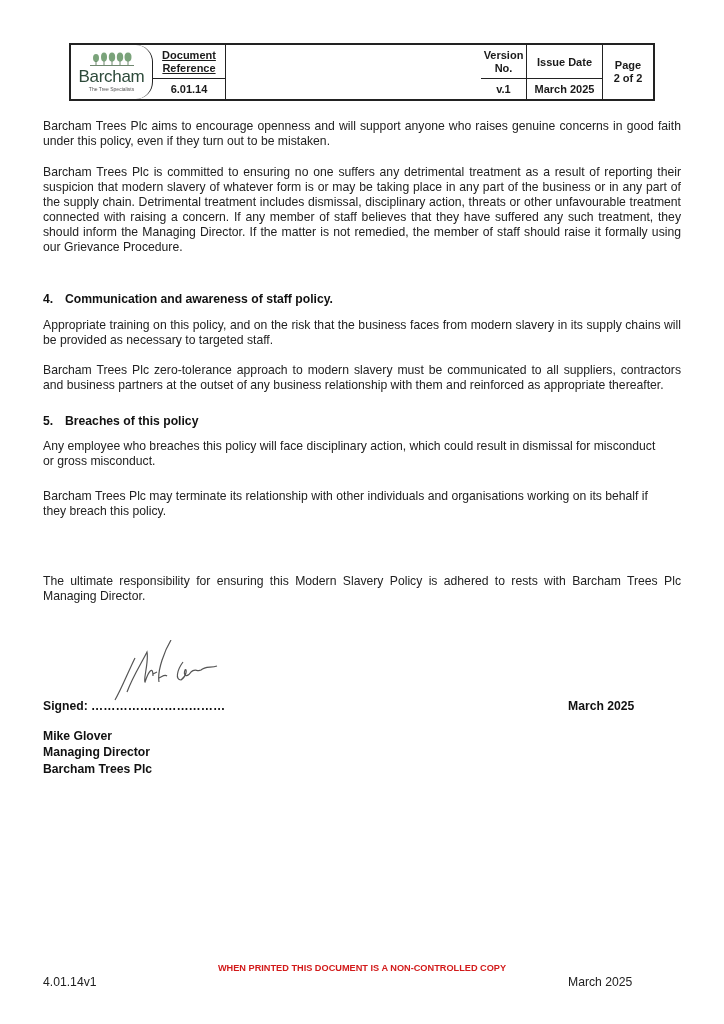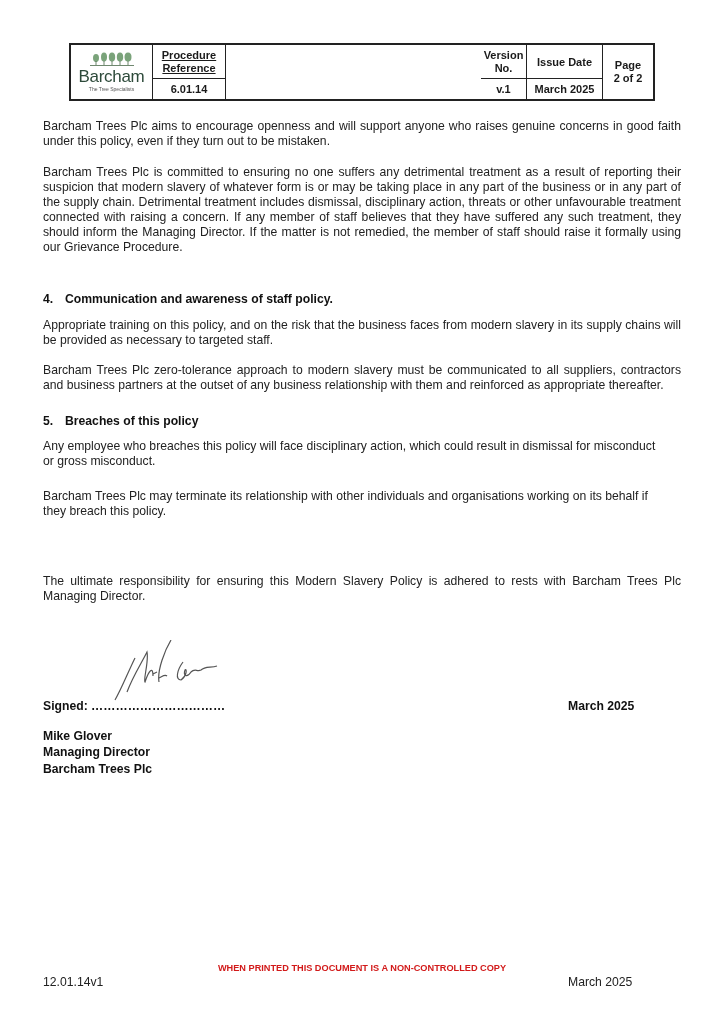--- a/index.html
+++ b/index.html
@@ -4,21 +4,21 @@
 <style>
   html, body { margin:0; padding:0; background:#ffffff; }
   body { width:724px; height:1024px; position:relative; overflow:hidden;
          font-family:"Liberation Sans", sans-serif; color:#1a1a1a; }
   .hdr { position:absolute; left:69px; top:43px; width:586px; height:58px;
          border:2px solid #222; box-sizing:border-box; }
   .hdr .cell { position:absolute; border-right:1.5px solid #222; box-sizing:border-box;
                display:flex; align-items:center; justify-content:center; text-align:center;
                font-weight:bold; font-size:11px; line-height:13px; }
   .hdr .hl { position:absolute; border-top:1.5px solid #222; }
-  .logo { left:0; top:0; width:82px; height:54px; flex-direction:column; }
+  .logo { left:0; top:0; width:82px; height:54px; flex-direction:column;border-radius:17px; }
   .logo .brand { font-weight:normal; font-size:17px; color:#2d4a3a; letter-spacing:-0.3px; line-height:18px; }
   .logo .tag { font-weight:normal; font-size:5px; color:#555; line-height:7px; }
   .u { text-decoration:underline; }
   .title { font-size:15px; }
   .p { position:absolute; left:43px; width:638px; font-size:12.2px; line-height:15px;
        text-align:justify; color:#222; }
   .p.left { text-align:left; }
   .h { position:absolute; left:43px; font-size:12.2px; font-weight:bold; color:#111; }
   .h .num { display:inline-block; width:22px; }
   .sig { position:absolute; left:113px; top:640px; }
@@ -45,21 +45,21 @@
         <line x1="25" y1="9" x2="25" y2="13"></line>
           <line x1="33" y1="9" x2="33" y2="13"></line>
         <line x1="41" y1="9" x2="41" y2="13"></line>
         <line x1="3" y1="13.5" x2="47" y2="13.5"></line>
       </g>
     </svg>
     <span class="brand">Barcham</span>
     <span class="tag">The Tree Specialists</span>
   </div>
   <div class="cell" style="left:82px; top:0; width:73px; height:34px; flex-direction:column;">
-    <span class="u">Procedure</span>
+    <span class="u">Document</span>
     <span class="u">Reference</span>
   </div>
   <div class="hl" style="left:82px; top:33px; width:73px;"></div>
   <div class="cell" style="left:82px; top:34px; width:73px; height:20px;">6.01.14</div>
   <div class="cell" style="left:410px; top:0; width:46px; height:34px; flex-direction:column;">
     <span>Version</span>
     <span>No.</span>
   </div>
   <div class="hl" style="left:410px; top:33px; width:122px;"></div>
   <div class="cell" style="left:410px; top:34px; width:46px; height:20px;">v.1</div>
@@ -92,14 +92,14 @@
   <path d="M2 60 C8 50 16 30 22 18 M14 52 C20 36 28 24 34 12 C36 22 30 40 32 42 C36 30 40 26 40 36 M40 34 L44 32 M58 0 C52 10 44 30 46 42 M46 38 C50 36 52 34 54 36" stroke="#555" stroke-width="1.2" fill="none"></path>
   <path d="M70 22 C64 30 62 40 68 40 C74 36 74 28 72 30 C70 36 74 38 78 32 C82 28 84 32 88 30 C92 26 98 28 104 26" stroke="#555" stroke-width="1.2" fill="none"></path>
 </svg>
 <div class="h" style="top:699px; left:43px;">Signed: ……………………………</div>
 <div class="h" style="top:699px; left:568px;">March 2025</div>
 <div class="h" style="top:729px;">Mike Glover</div>
 <div class="h" style="top:745px;">Managing Director</div>
 <div class="h" style="top:762px;">Barcham Trees Plc</div>
 
 <div class="red">WHEN PRINTED THIS DOCUMENT IS A NON-CONTROLLED COPY</div>
-<div class="foot" style="left:43px;">12.01.14v1</div>
+<div class="foot" style="left:43px;">4.01.14v1</div>
 <div class="foot" style="left:568px;">March 2025</div>
 
 </body></html>

